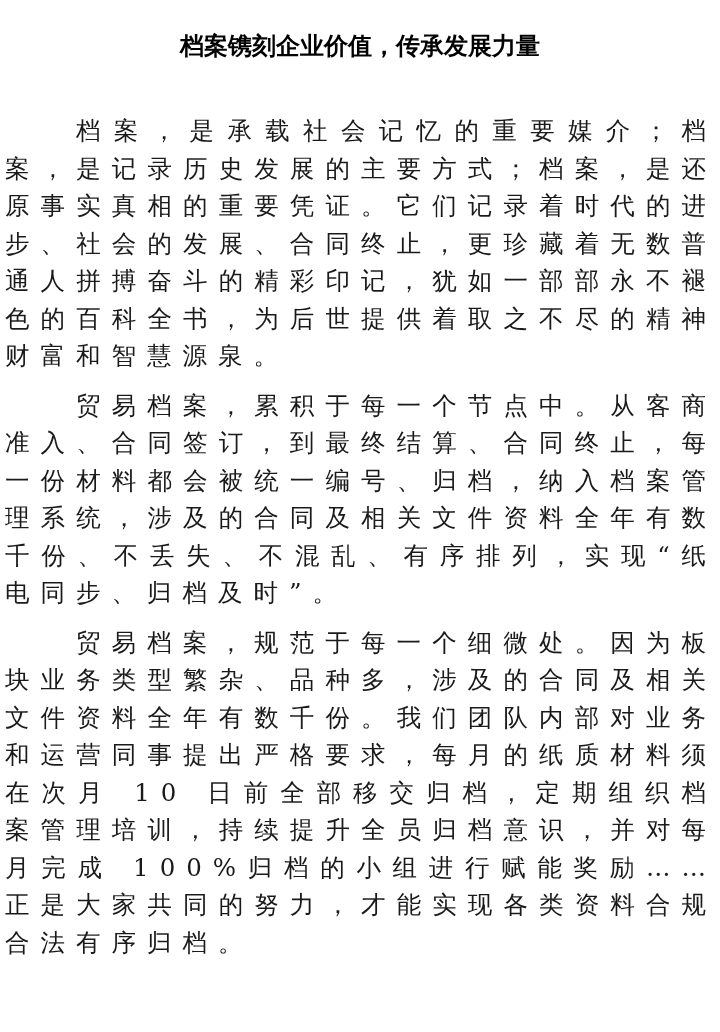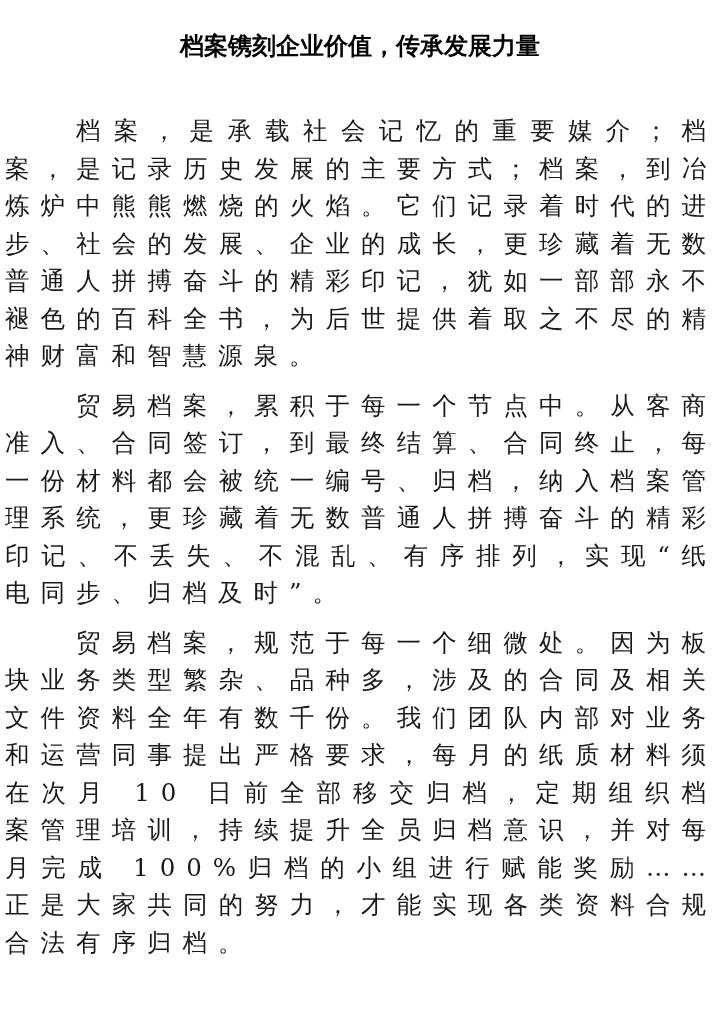--- a/index.html
+++ b/index.html
@@ -53,18 +53,18 @@
       word-break: break-all;
     }
   </style>
 </head>
 <body>
 
 <div class="page">
   <div class="title">档案镌刻企业价值，传承发展力量</div>
 
   <div class="body">
-    <p class="para">档案，是承载社会记忆的重要媒介；档案，是记录历史发展的主要方式；档案，到冶炼炉中熊熊燃烧的火焰。它们记录着时代的进步、社会的发展、企业的成长，更珍藏着无数普通人拼搏奋斗的精彩印记，犹如一部部永不褪色的百科全书，为后世提供着取之不尽的精神财富和智慧源泉。</p>
-    <p class="para">贸易档案，累积于每一个节点中。从客商准入、合同签订，到最终结算、合同终止，每一份材料都会被统一编号、归档，纳入档案管理系统，更珍藏着无数普通人拼搏奋斗的精彩印记、不丢失、不混乱、有序排列，实现“纸电同步、归档及时”。</p>
+    <p class="para">档案，是承载社会记忆的重要媒介；档案，是记录历史发展的主要方式；档案，是还原事实真相的重要凭证。它们记录着时代的进步、社会的发展、合同终止，更珍藏着无数普通人拼搏奋斗的精彩印记，犹如一部部永不褪色的百科全书，为后世提供着取之不尽的精神财富和智慧源泉。</p>
+    <p class="para">贸易档案，累积于每一个节点中。从客商准入、合同签订，到最终结算、合同终止，每一份材料都会被统一编号、归档，纳入档案管理系统，涉及的合同及相关文件资料全年有数千份、不丢失、不混乱、有序排列，实现“纸电同步、归档及时”。</p>
     <p class="para">贸易档案，规范于每一个细微处。因为板块业务类型繁杂、品种多，涉及的合同及相关文件资料全年有数千份。我们团队内部对业务和运营同事提出严格要求，每月的纸质材料须在次月 10 日前全部移交归档，定期组织档案管理培训，持续提升全员归档意识，并对每月完成 100%归档的小组进行赋能奖励……正是大家共同的努力，才能实现各类资料合规合法有序归档。</p>
 
   </div>
 </div>
 
 </body></html>

